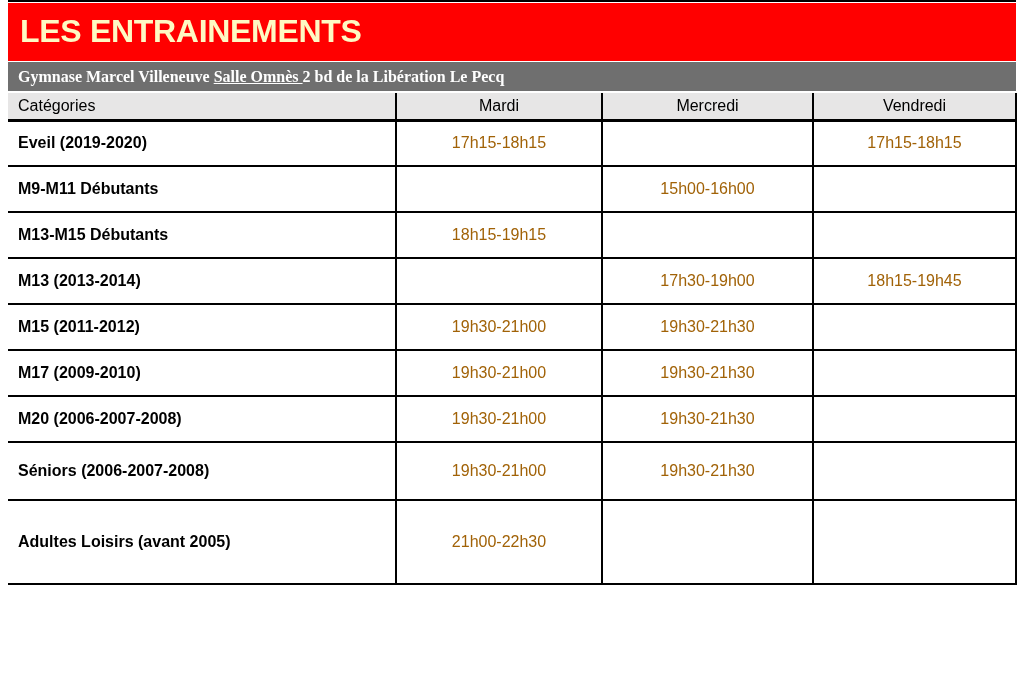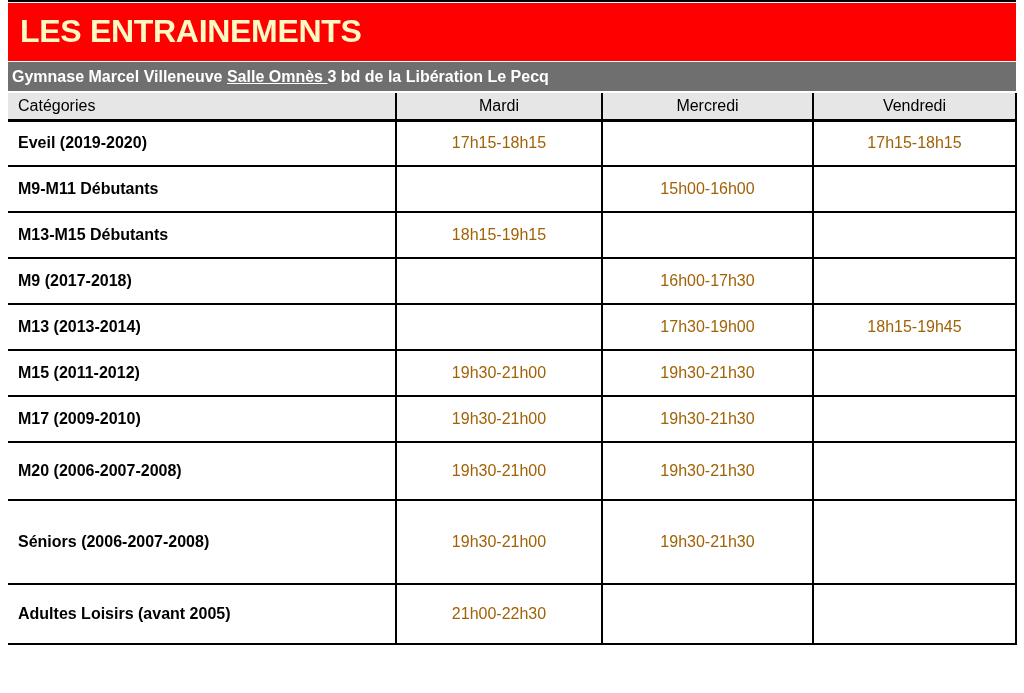--- a/index.html
+++ b/index.html
@@ -43,22 +43,23 @@
   }
   .subbar{
     height:29px;
     margin-top:1px;
     background:var(--subbar-gray);
     display:flex;
     align-items:center;
     color:#ffffff;
     font-size:16px;
     font-weight:700;
-    padding-left:4px;
+    padding-left:10px;
     white-space:pre;
+    font-family:Liberation Serif, serif;
   }
   .subbar .u{text-decoration:underline;}
   table.sched{
     margin-top:2px;
     width:1008px;
     border-collapse:collapse;
     table-layout:fixed;
   }
   col.c1{width:388px;}
   col.c2{width:206px;}
@@ -105,21 +106,21 @@
 
 <div class="page">
 
   <div class="top-rule"></div>
 
   <div class="banner">
     <h1>LES ENTRAINEMENTS</h1>
   </div>
 
   <div class="subbar">
-    <span>Gymnase Marcel Villeneuve </span><span class="u">Salle Omnès </span><span>3 bd de la Libération Le Pecq</span>
+    <span>Gymnase Marcel Villeneuve </span><span class="u">Salle Omnès </span><span>2 bd de la Libération Le Pecq</span>
   </div>
 
   <table class="sched">
     <colgroup>
       <col class="c1">
         <col class="c2">
         <col class="c3">
         <col class="c4">
     </colgroup>
     <thead>
@@ -140,26 +141,20 @@
         <tr>
           <td class="cat">M9-M11 Débutants</td>
           <td class="time"></td>
           <td class="time">15h00-16h00</td>
           <td class="time"></td>
         </tr>
         <tr>
           <td class="cat">M13-M15 Débutants</td>
           <td class="time">18h15-19h15</td>
           <td class="time"></td>
-          <td class="time"></td>
-        </tr>
-        <tr>
-          <td class="cat">M9 (2017-2018)</td>
-          <td class="time"></td>
-          <td class="time">16h00-17h30</td>
           <td class="time"></td>
         </tr>
         <tr>
           <td class="cat">M13 (2013-2014)</td>
           <td class="time"></td>
           <td class="time">17h30-19h00</td>
           <td class="time">18h15-19h45</td>
         </tr>
         <tr>
           <td class="cat">M15 (2011-2012)</td>

